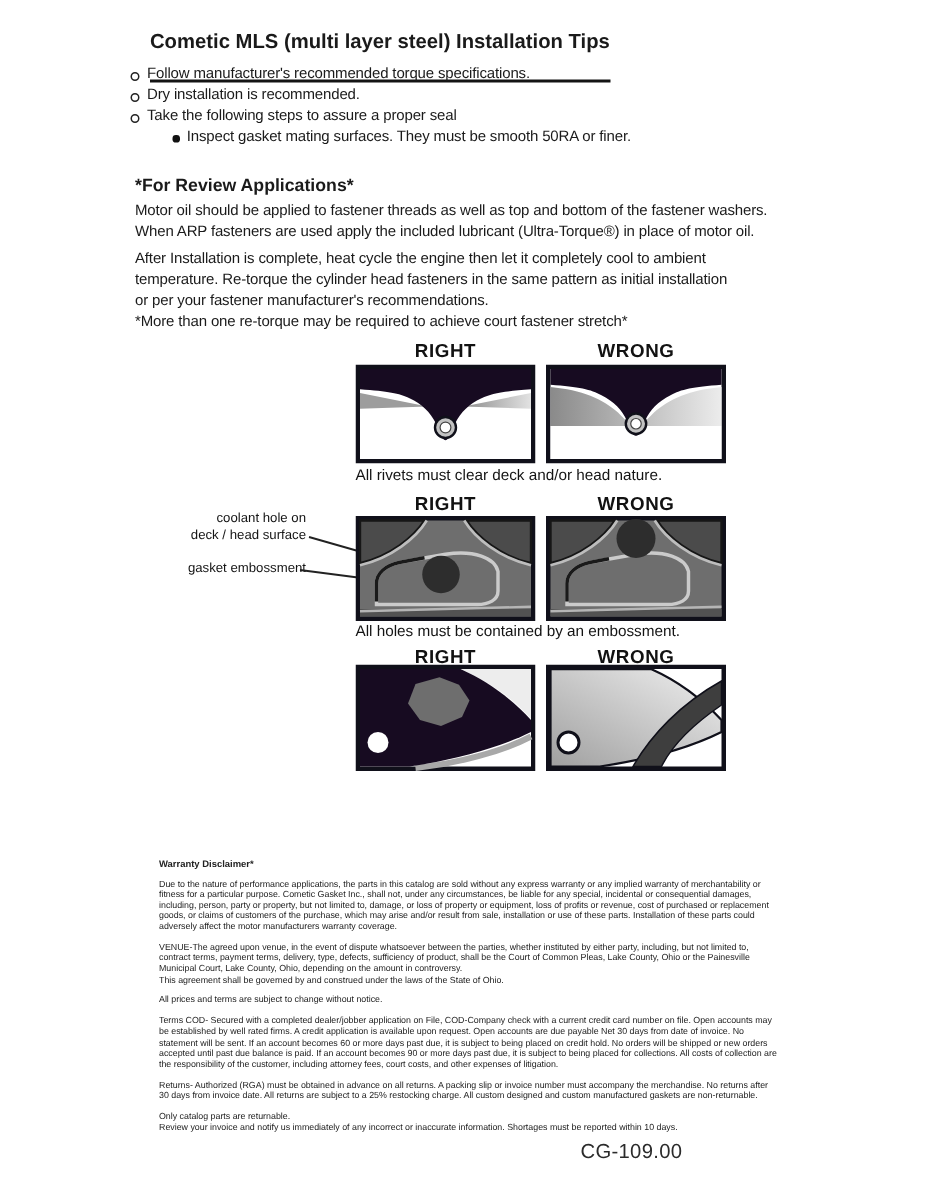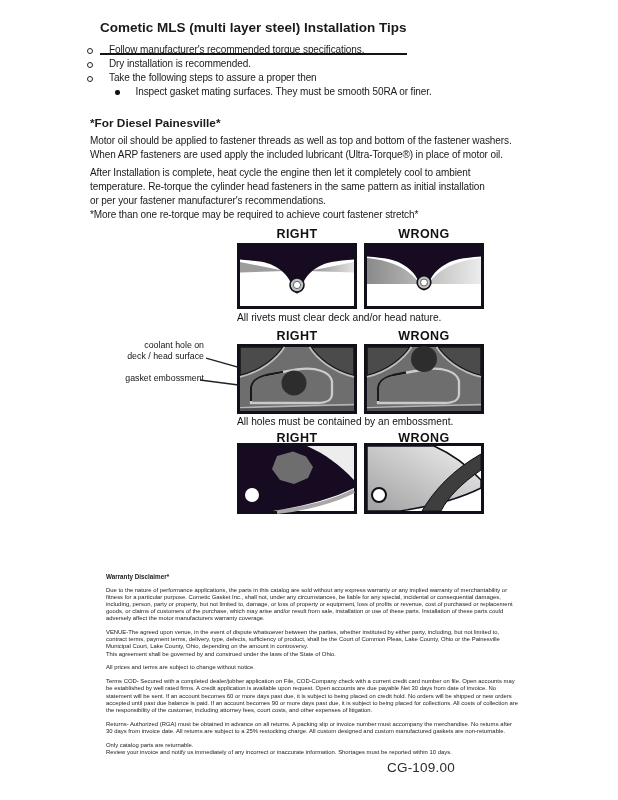--- a/index.html
+++ b/index.html
@@ -3,21 +3,21 @@
 <meta charset="utf-8">
 <style>
   html,body{margin:0;padding:0;background:#fff;}
   .page{position:relative;width:618px;height:800px;background:#ffffff;overflow:hidden;
         font-family:"Liberation Sans",sans-serif;color:#1a1a1a;}
 
   .title{position:absolute;left:100px;top:20px;font-size:13.5px;font-weight:bold;
          border-bottom:2px solid #141414;padding-bottom:18px;white-space:nowrap;}
 
   .bullets{position:absolute;left:87px;top:44px;font-size:10px;letter-spacing:-0.1px;}
-  .b-row{display:flex;gap:16px;height:14px;align-items:flex-start;white-space:nowrap;}
+  .b-row{display:flex;gap:5px;height:14px;align-items:flex-start;white-space:nowrap;}
   .b-row.sub{margin-left:28px;}
   .mk-o{flex:none;width:4px;height:4px;border:1.1px solid #222;border-radius:50%;margin-top:4.2px;}
   .mk-f{flex:none;width:4.5px;height:4.5px;background:#111;border-radius:50%;margin-top:4.2px;}
 
   .h-diesel{position:absolute;left:90px;top:116px;font-size:11.8px;font-weight:bold;white-space:nowrap;}
   .para{position:absolute;left:90px;font-size:10px;line-height:14.2px;white-space:pre-line;letter-spacing:-0.1px;}
   .p1{top:134px;} .p2{top:166px;} .note{top:208px;}
 
   .dg-label{position:absolute;width:120px;text-align:center;font-size:12.5px;font-weight:600;
             letter-spacing:0.4px;color:#121212;white-space:nowrap;}
@@ -51,29 +51,29 @@
     <div class="b-row">
       <span class="mk-o"></span>
       <span>Follow manufacturer's recommended torque specifications.</span>
     </div>
     <div class="b-row">
       <span class="mk-o"></span>
       <span>Dry installation is recommended.</span>
     </div>
     <div class="b-row">
       <span class="mk-o"></span>
-      <span>Take the following steps to assure a proper then</span>
+      <span>Take the following steps to assure a proper seal</span>
     </div>
     <div class="b-row sub">
       <span class="mk-f"></span>
       <span>Inspect gasket mating surfaces.  They must be smooth 50RA or finer.</span>
     </div>
   </div>
 
-  <div class="h-diesel">*For Diesel Painesville*</div>
+  <div class="h-diesel">*For Review Applications*</div>
   <div class="para p1">Motor oil should be applied to fastener threads as well as top and bottom of the fastener washers.
 When ARP fasteners are used apply the included lubricant (Ultra-Torque®) in place of motor oil.</div>
   <div class="para p2">After Installation is complete, heat cycle the engine then let it completely cool to ambient
 temperature. Re-torque the cylinder head fasteners in the same pattern as initial installation
 or per your fastener manufacturer's recommendations.</div>
   <div class="para note">*More than one re-torque may be required to achieve court fastener stretch*</div>
 
   <div class="dg-label x-left y-lab1">RIGHT</div>
   <div class="dg-label x-right y-lab1">WRONG</div>
 

